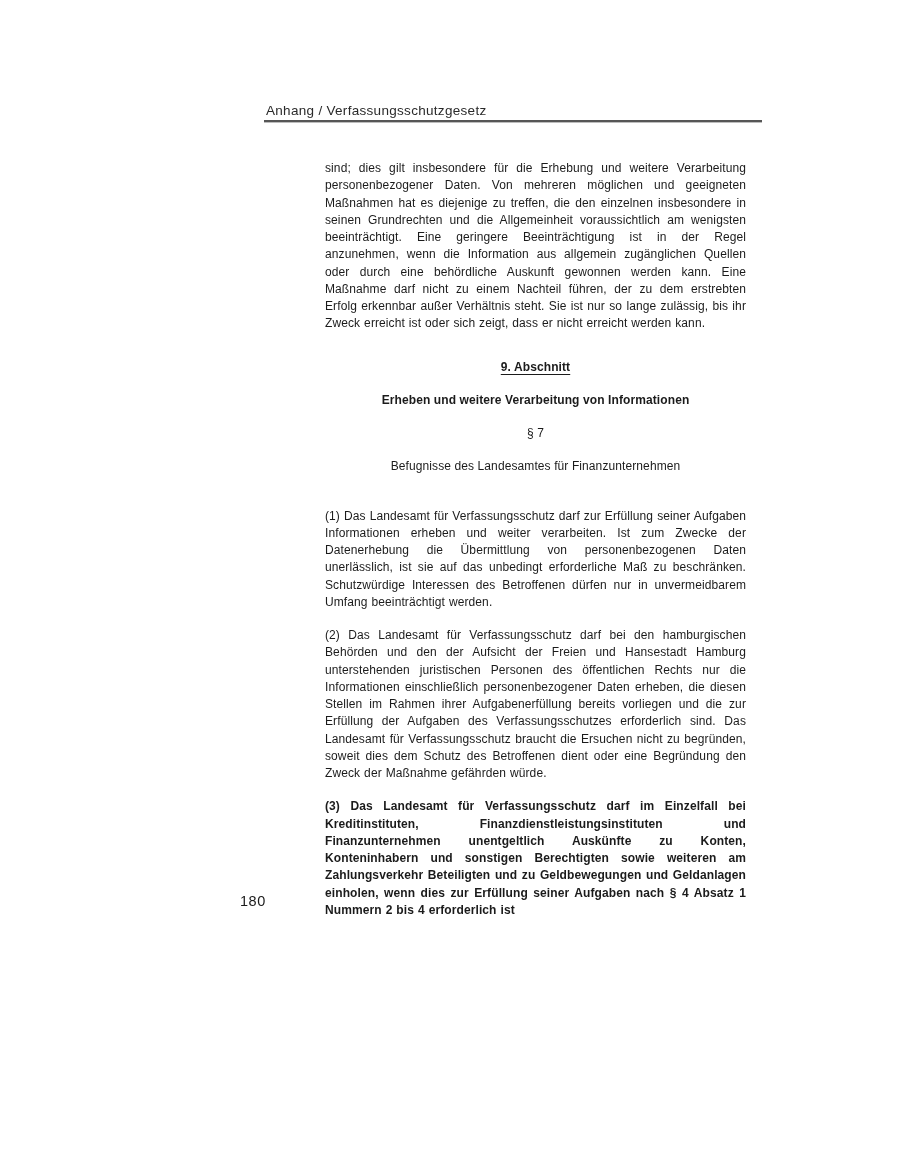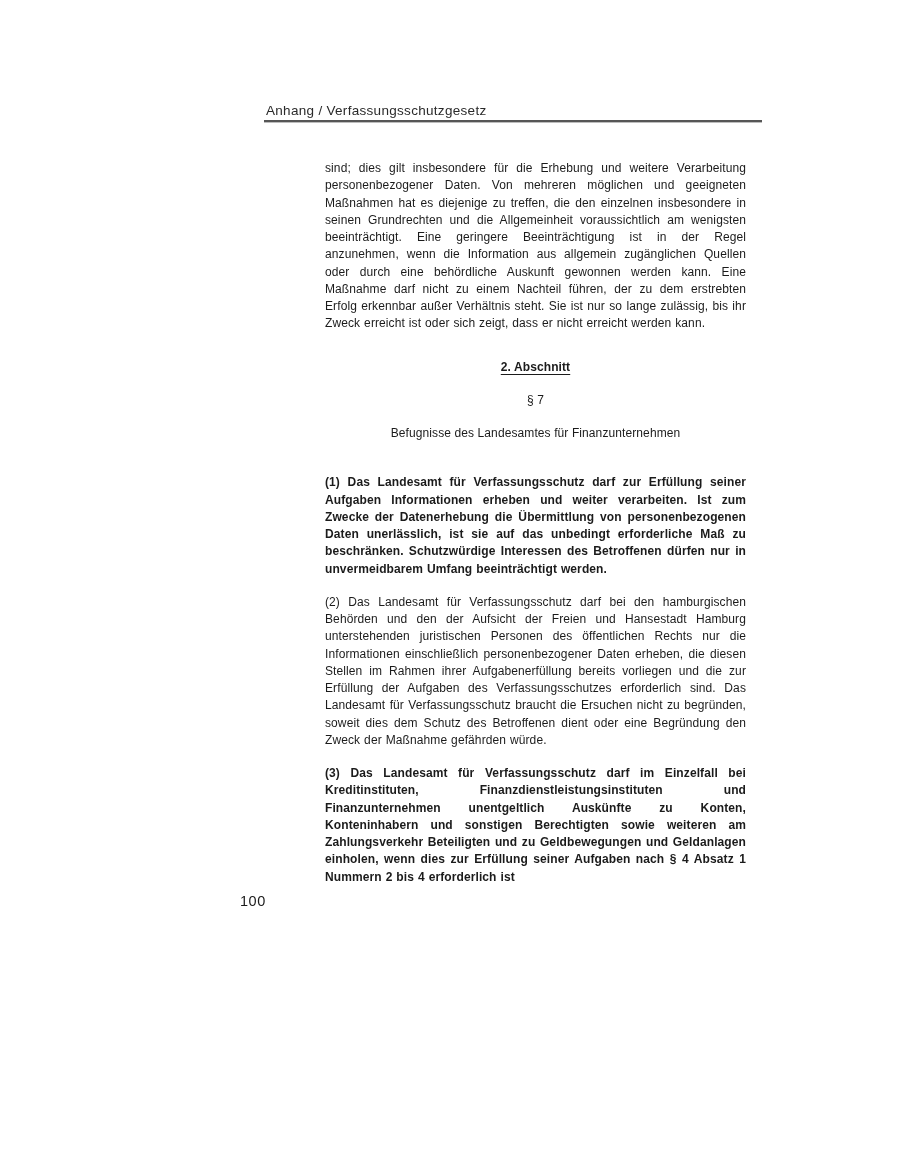--- a/index.html
+++ b/index.html
@@ -69,21 +69,21 @@
   }
 
   .statute-number {
     margin-top: 14px;
   }
 
   .statute-title {
     margin-top: 0;
   }
 
-  .par-1 { margin-top: 32px; font-weight: bold; }
+  .par-1 { margin-top: 32px; }
   .par-2 { margin-top: 14px; }
   .par-3 { margin-top: 14px; font-weight: bold; }
 
   .page-number {
     position: absolute;
     left: 176px;
     top: 829px;
     font-size: 14.5px;
     letter-spacing: 0.5px;
     color: #1b1b1b;
@@ -96,28 +96,29 @@
 
   <div class="running-header">Anhang / Verfassungsschutzgesetz</div>
 
   <div class="header-rule"></div>
 
   <div class="content">
 
     <p class="body-par">sind; dies gilt insbesondere für die Erhebung und weitere Verarbeitung personenbezogener Daten. Von mehreren möglichen und geeigneten Maßnahmen hat es diejenige zu treffen, die den einzelnen insbesondere in seinen Grundrechten und die Allgemeinheit voraussichtlich am wenigsten beeinträchtigt. Eine geringere Beeinträchtigung ist in der Regel anzunehmen, wenn die Information aus allgemein zugänglichen Quellen oder durch eine behördliche Auskunft gewonnen werden kann. Eine Maßnahme darf nicht zu einem Nachteil führen, der zu dem erstrebten Erfolg erkennbar außer Verhältnis steht. Sie ist nur so lange zulässig, bis ihr Zweck erreicht ist oder sich zeigt, dass er nicht erreicht werden kann.</p>
 
     <div class="heading-block">
-      <div class="section-number">2. Abschnitt</div>
+      <div class="section-number">9. Abschnitt</div>
+      <div class="section-title">Erheben und weitere Verarbeitung von Informationen</div>
       <div class="statute-number">§ 7</div>
       <div class="statute-title">Befugnisse des Landesamtes für Finanzunternehmen</div>
     </div>
 
     <p class="body-par par-1">(1) Das Landesamt für Verfassungsschutz darf zur Erfüllung seiner Aufgaben Informationen erheben und weiter verarbeiten. Ist zum Zwecke der Datenerhebung die Übermittlung von personenbezogenen Daten unerlässlich, ist sie auf das unbedingt erforderliche Maß zu beschränken. Schutzwürdige Interessen des Betroffenen dürfen nur in unvermeidbarem Umfang beeinträchtigt werden.</p>
 
     <p class="body-par par-2">(2) Das Landesamt für Verfassungsschutz darf bei den hamburgischen Behörden und den der Aufsicht der Freien und Hansestadt Hamburg unterstehenden juristischen Personen des öffentlichen Rechts nur die Informationen einschließlich personenbezogener Daten erheben, die diesen Stellen im Rahmen ihrer Aufgabenerfüllung bereits vorliegen und die zur Erfüllung der Aufgaben des Verfassungsschutzes erforderlich sind. Das Landesamt für Verfassungsschutz braucht die Ersuchen nicht zu begründen, soweit dies dem Schutz des Betroffenen dient oder eine Begründung den Zweck der Maßnahme gefährden würde.</p>
 
     <p class="body-par par-3">(3) Das Landesamt für Verfassungsschutz darf im Einzelfall bei Kreditinstituten, Finanzdienstleistungsinstituten und Finanzunternehmen unentgeltlich Auskünfte zu Konten, Konteninhabern und sonstigen Berechtigten sowie weiteren am Zahlungsverkehr Beteiligten und zu Geldbewegungen und Geldanlagen einholen, wenn dies zur Erfüllung seiner Aufgaben nach § 4 Absatz 1 Nummern 2 bis 4 erforderlich ist</p>
 
   </div>
 
-  <div class="page-number">100</div>
+  <div class="page-number">180</div>
 
 </div>
 
 </body></html>

